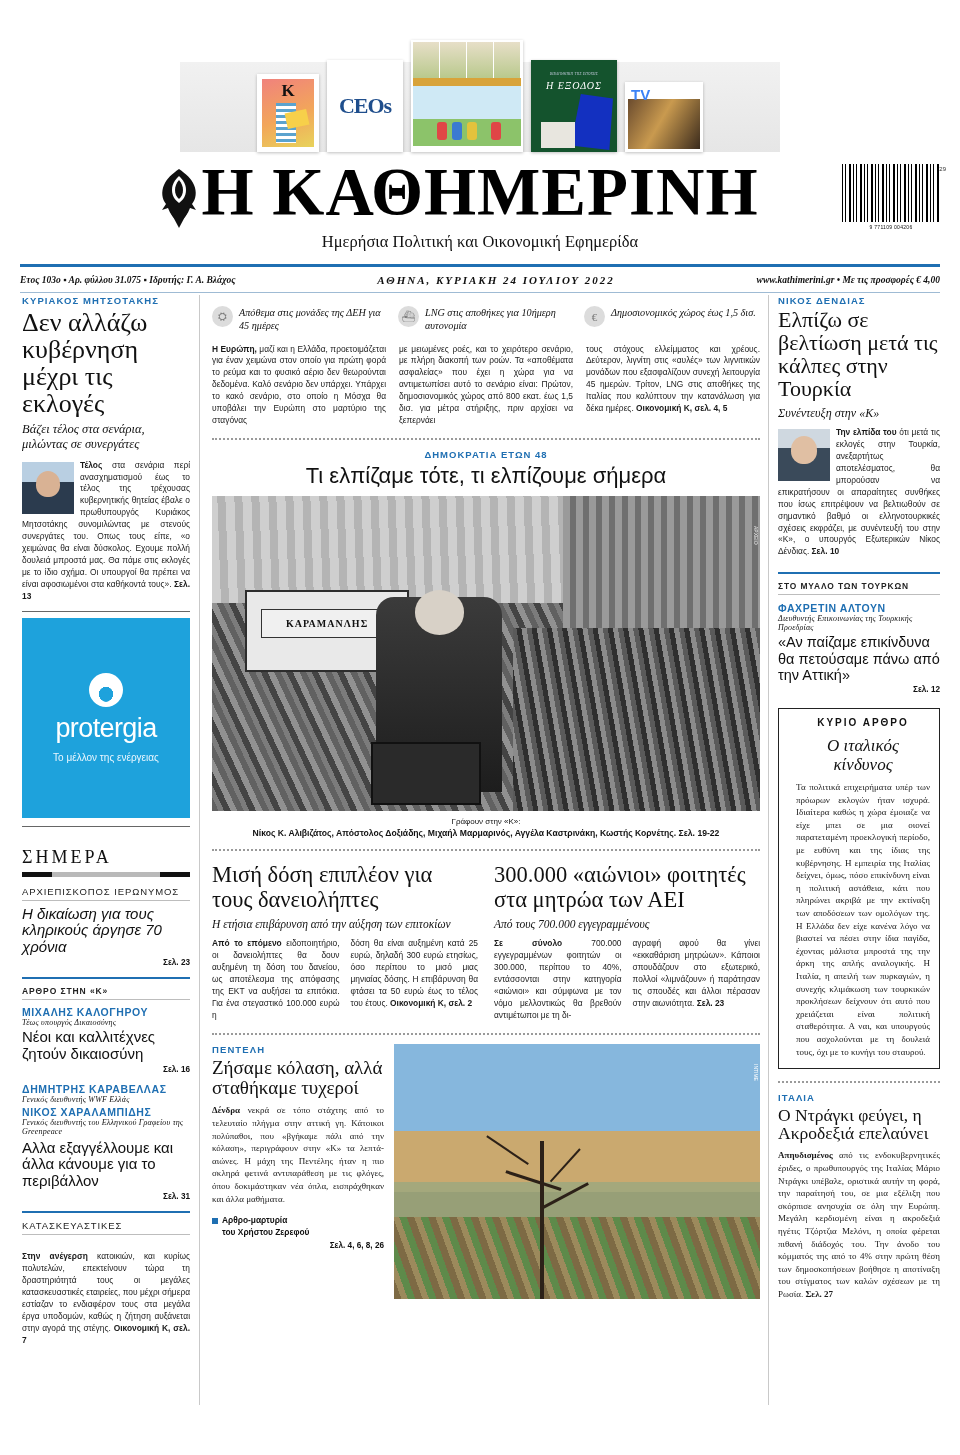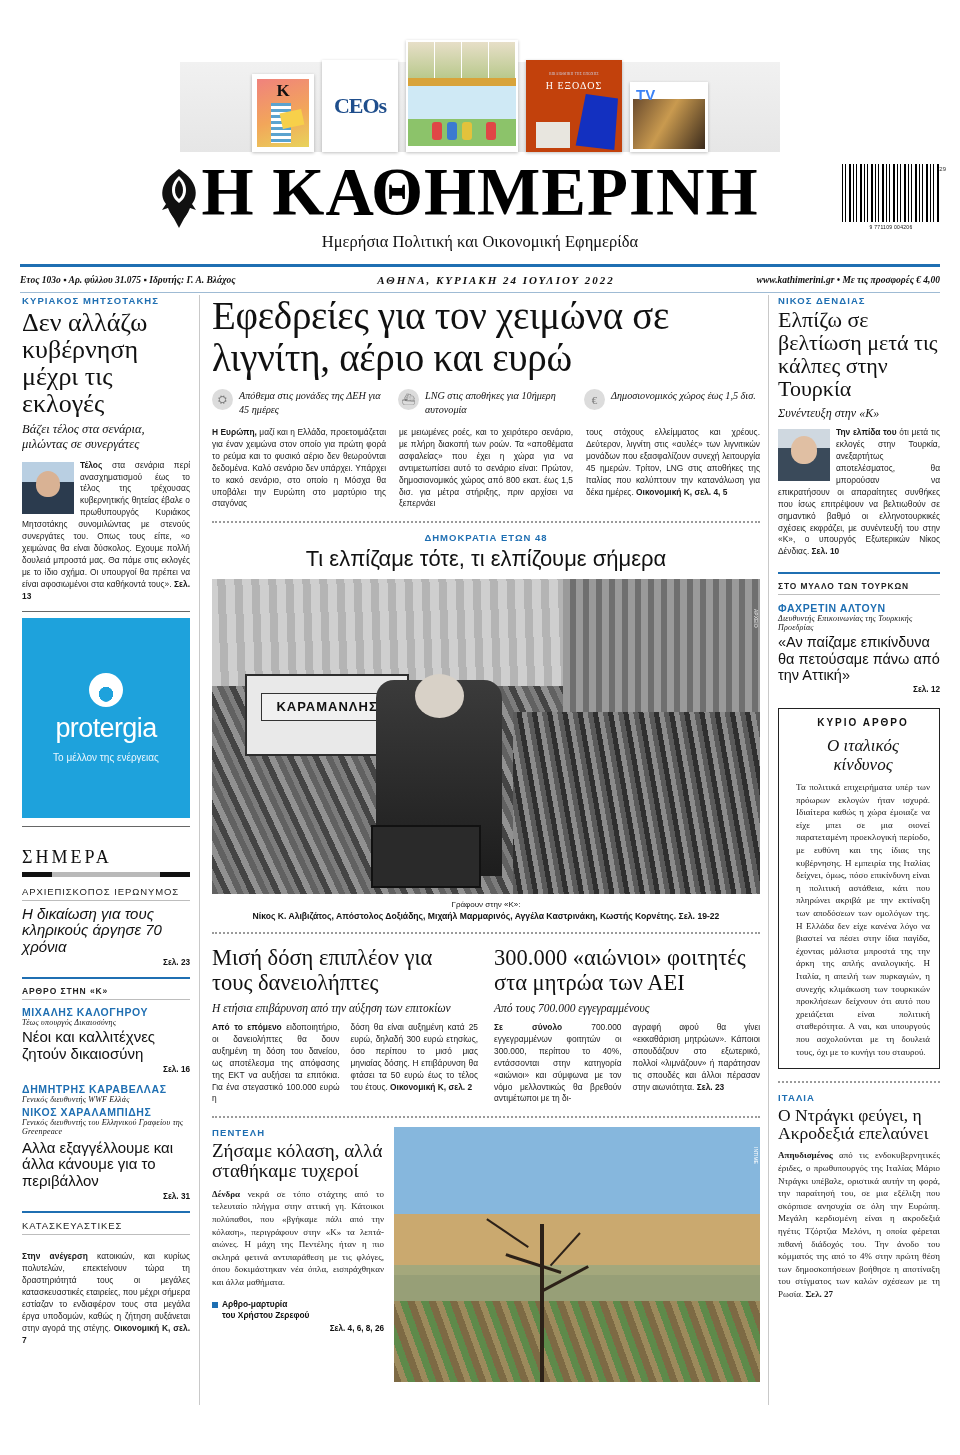--- a/index.html
+++ b/index.html
@@ -36,21 +36,21 @@
   .promo.p2 { width:76px; height:92px; background:#fff; display:flex; align-items:center; justify-content:center; }
   .promo.p2 .ceos { font-family:"Liberation Serif",serif; font-size:22px; font-weight:700; color:#1f4e8c; letter-spacing:-1px; }
 
   .promo.p3 { width:112px; height:112px; background:#fff; padding:2px; }
   .promo.p3 .strip { height:36px; background:#cdbd95; display:flex; }
   .promo.p3 .strip i { flex:1; border-right:1px solid #fff; background:linear-gradient(#e7dfc8,#b9c98d); }
   .promo.p3 .cap { height:8px; background:#d8a33a; }
   .promo.p3 .scene { height:60px; background:linear-gradient(#cfe9f5 0 55%,#8cc36a 55% 100%); position:relative; }
   .promo.p3 .scene b { position:absolute; bottom:6px; width:10px; height:18px; border-radius:3px; }
 
-  .promo.p4 { width:96px; height:92px; background:#c2410c; }
+  .promo.p4 { width:86px; height:92px; background:#14532d;font-style:italic; }
   .promo.p4 .t { color:#fff; font-family:"Liberation Serif",serif; font-size:10px; text-align:center; padding-top:12px; letter-spacing:1px; }
   .promo.p4 .t small { display:block; font-size:3.4px; letter-spacing:.3px; color:#cfd3e8; margin-bottom:4px; }
   .promo.p4 .blob { position:absolute; right:4px; bottom:2px; width:46px; height:56px; background:#1330c0; clip-path:polygon(30% 0,100% 8%,92% 100%,8% 92%); }
   .promo.p4 .mon { position:absolute; left:10px; bottom:4px; width:34px; height:26px; background:#e8e6df; }
 
   .promo.p5 { width:78px; height:70px; background:#fff; padding:3px; }
   .promo.p5 .tv { position:absolute; left:6px; top:4px; font-weight:700; font-size:15px; color:#3b82f6; font-family:"Liberation Sans",sans-serif; }
   .promo.p5 .img { margin-top:14px; height:50px; background:linear-gradient(120deg,#6a4b2e,#c99a4f 45%,#3a2a1c); }
 
   
@@ -189,21 +189,21 @@
       repeating-linear-gradient(65deg,#6e6e6e 0 6px,#8d8d8d 6px 11px,#4d4d4d 11px 17px,#a5a5a5 17px 23px),
       #777;
     position:relative; overflow:hidden;
   }
   .photo-main .sky { position:absolute; left:0; top:0; width:100%; height:34%; background:repeating-linear-gradient(88deg,#cfcfcf 0 9px,#b4b4b4 9px 17px); }
   .photo-main .bldg { position:absolute; right:0; top:0; width:36%; height:52%; background:repeating-linear-gradient(90deg,#9a9a9a 0 7px,#6f6f6f 7px 13px); }
   .photo-main .truck { position:absolute; left:6%; top:30%; width:30%; height:26%; background:#e9e9e9; border:2px solid #2d2d2d; }
   .photo-main .banner {
     position:absolute; left:9%; top:36%; width:24%; height:9%;
     background:#f0f0f0; border:1px solid #333;
-    font-family:Liberation Sans, sans-serif; font-weight:700; font-size:13px;
+    font-family:Liberation Serif, serif; font-weight:700; font-size:10px;
     display:flex; align-items:center; justify-content:center; color:#111; letter-spacing:1px;
   }
   .photo-main .man { position:absolute; left:30%; bottom:6%; width:23%; height:62%; background:linear-gradient(#3b3b3b,#1d1d1d); border-radius:18px 18px 0 0; }
   .photo-main .head { position:absolute; left:37%; top:30%; width:9%; height:14%; border-radius:50%; background:#d8d1c7; }
   .photo-main .box { position:absolute; left:29%; bottom:2%; width:20%; height:20%; background:#2a2a2a; border:2px solid #111; }
   .photo-main .crowd { position:absolute; left:55%; bottom:0; width:45%; height:58%; background:repeating-linear-gradient(80deg,#5a5a5a 0 5px,#2f2f2f 5px 10px,#8b8b8b 10px 15px); }
   .photo-main .credit { position:absolute; right:1px; top:30px; font-size:5px; color:#fff; writing-mode:vertical-rl; opacity:.85; }
 
   .photo-cred { text-align:center; font-family:"Liberation Sans",sans-serif; font-size:8px; color:#111; margin-top:6px; }
   .photo-cred .w { font-weight:400; }
@@ -365,21 +365,20 @@
       <div>
         <div class="kicker dark">ΚΑΤΑΣΚΕΥΑΣΤΙΚΕΣ</div>
         <div class="hr-thin" style="margin:3px 0 5px;"></div>
         <div class="body-txt" style="margin-top:16px;"><span class="lead">Στην ανέγερση</span> <span>κατοικιών, και κυρίως πολυτελών, επεκτείνουν τώρα τη δραστηριότητά τους οι μεγάλες κατασκευαστικές εταιρείες, που μέχρι σήμερα εστίαζαν το ενδιαφέρον τους στα μεγάλα έργα υποδομών, καθώς η ζήτηση αυξάνεται στην αγορά της στέγης.</span> <span class="ref">Οικονομική Κ, σελ. 7</span></div>
       </div>
 
     </div>
 
     <div class="col-mid">
 
-      <div class="main-hl">Εφεδρείες για τον χειμώνα σε λιγνίτη, αέριο και ευρώ</div>
 
       <div class="bullets">
         <div class="bullet">
           <span class="bicon">⛭</span>
           <span class="btext">Απόθεμα στις μονάδες της ΔΕΗ για 45 ημέρες</span>
         </div>
         <div class="bullet">
           <span class="bicon">⛴</span>
           <span class="btext">LNG στις αποθήκες για 10ήμερη αυτονομία</span>
         </div>

